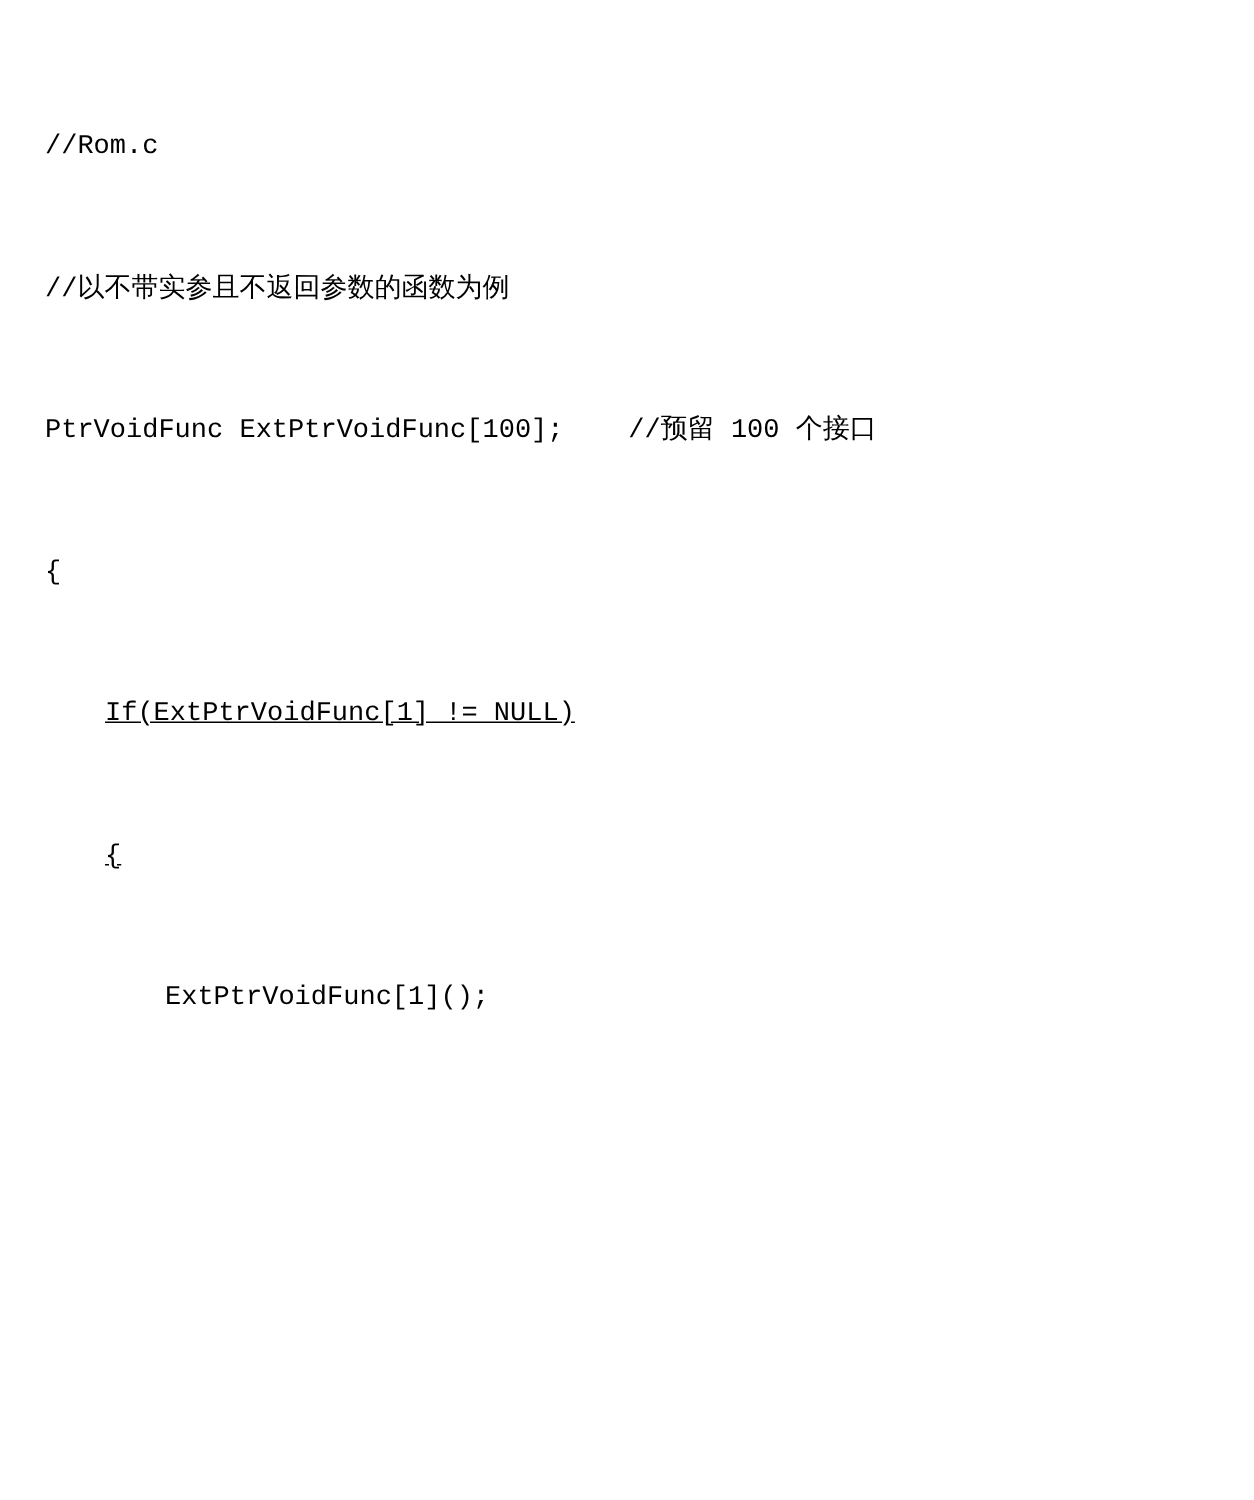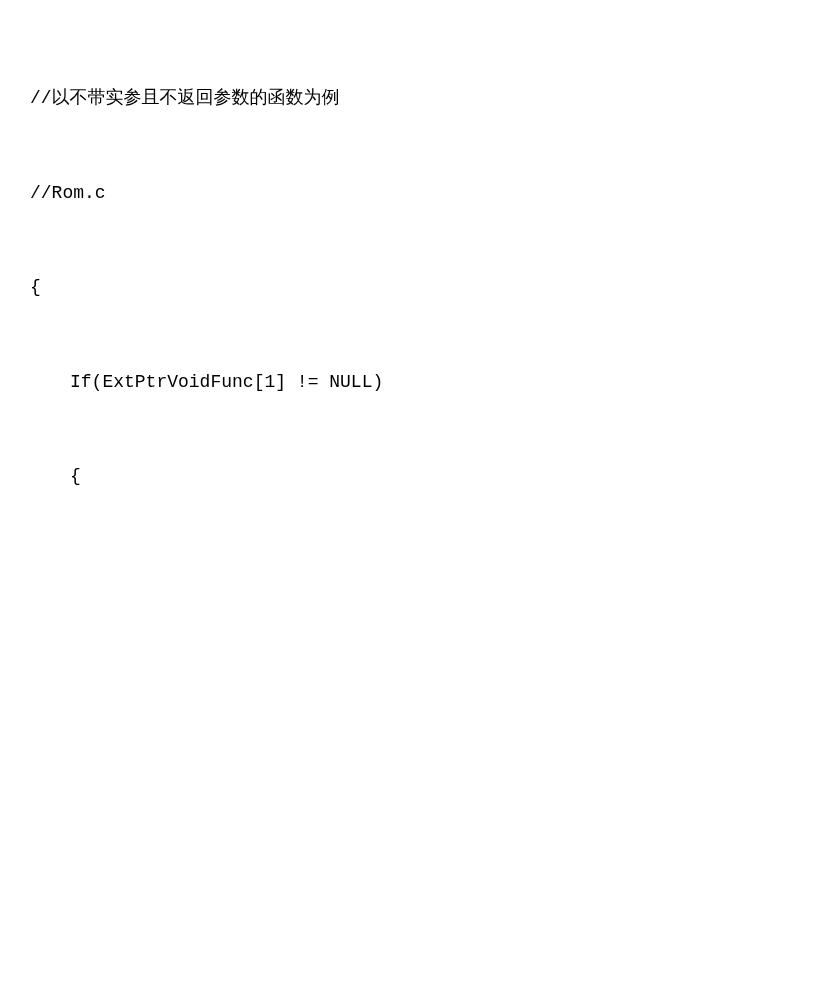--- a/index.html
+++ b/index.html
@@ -23,35 +23,38 @@
       white-space: pre;
     }
 
     .code-line {
       display: block;
       font-family: 'Courier New', Courier, monospace;
     }
 
     .indent1 {
       padding-left: 40px;
+      text-decoration: underline;
     }
 
     .indent2 {
       padding-left: 80px;
     }
   </style>
 </head>
 <body>
 
 <div class="code-block">
+  <span class="code-line">//Rom.c</span>
   <span class="code-line">//以不带实参且不返回参数的函数为例</span>
-  <span class="code-line">//Rom.c</span>
+  <span class="code-line">PtrVoidFunc ExtPtrVoidFunc[100];    //预留 100 个接口</span>
   <span class="code-line">{</span>
   <span class="code-line indent1">If(ExtPtrVoidFunc[1] != NULL)</span>
   <span class="code-line indent1">{</span>
+  <span class="code-line indent2">ExtPtrVoidFunc[1]();</span>
   
   
   
   
   
   
   
 </div>
 
 </body></html>

